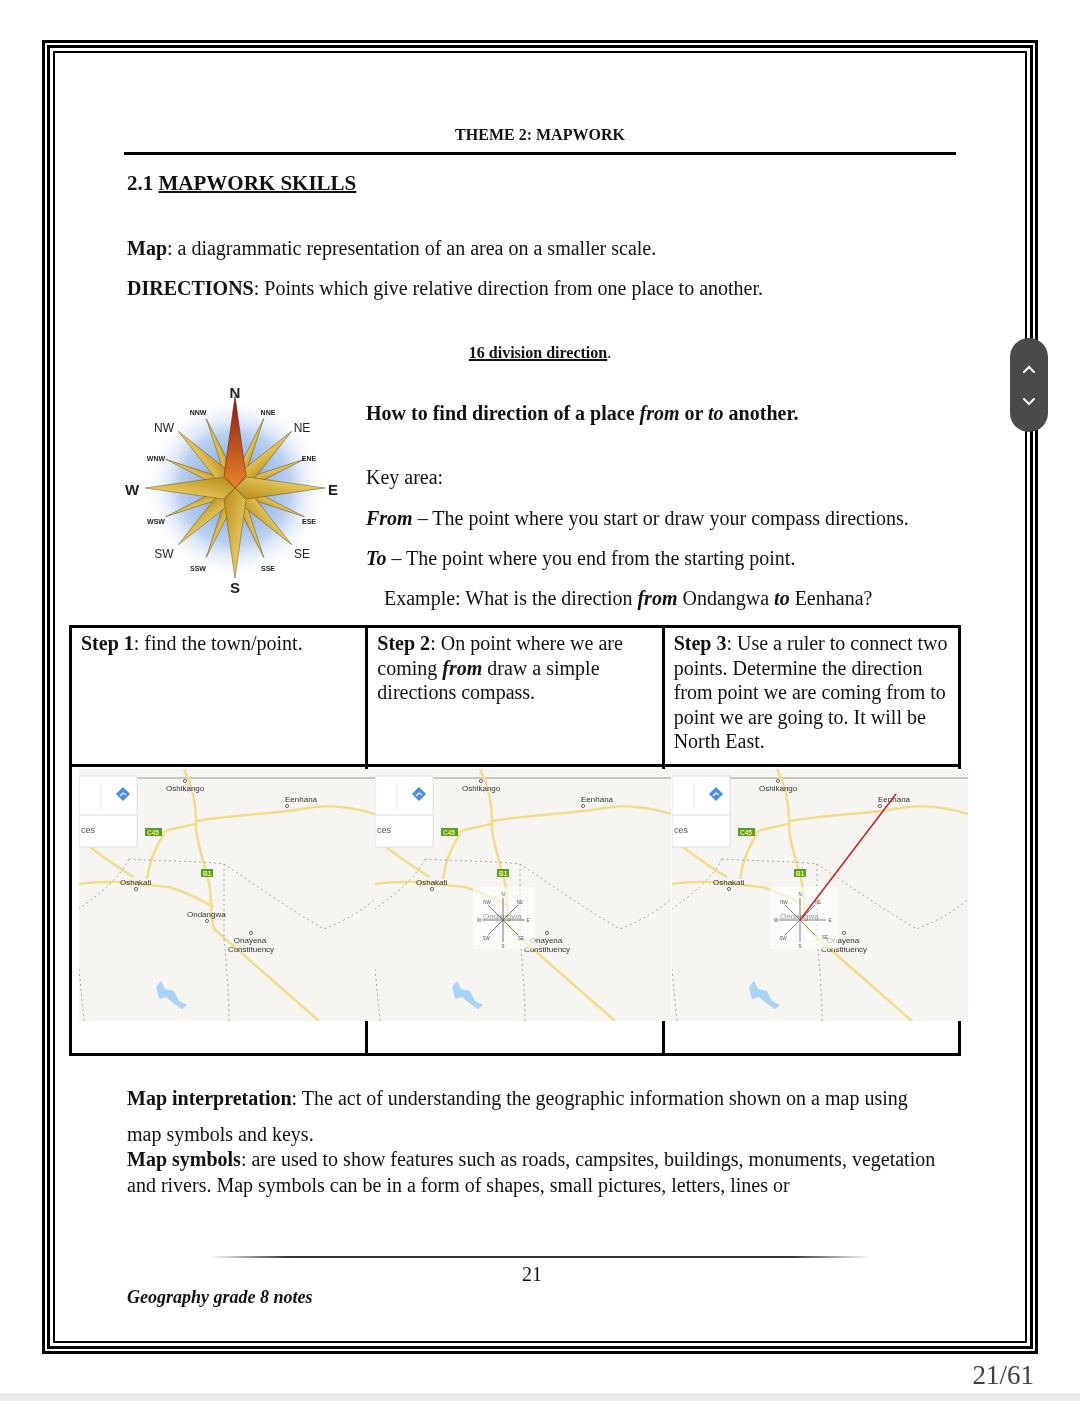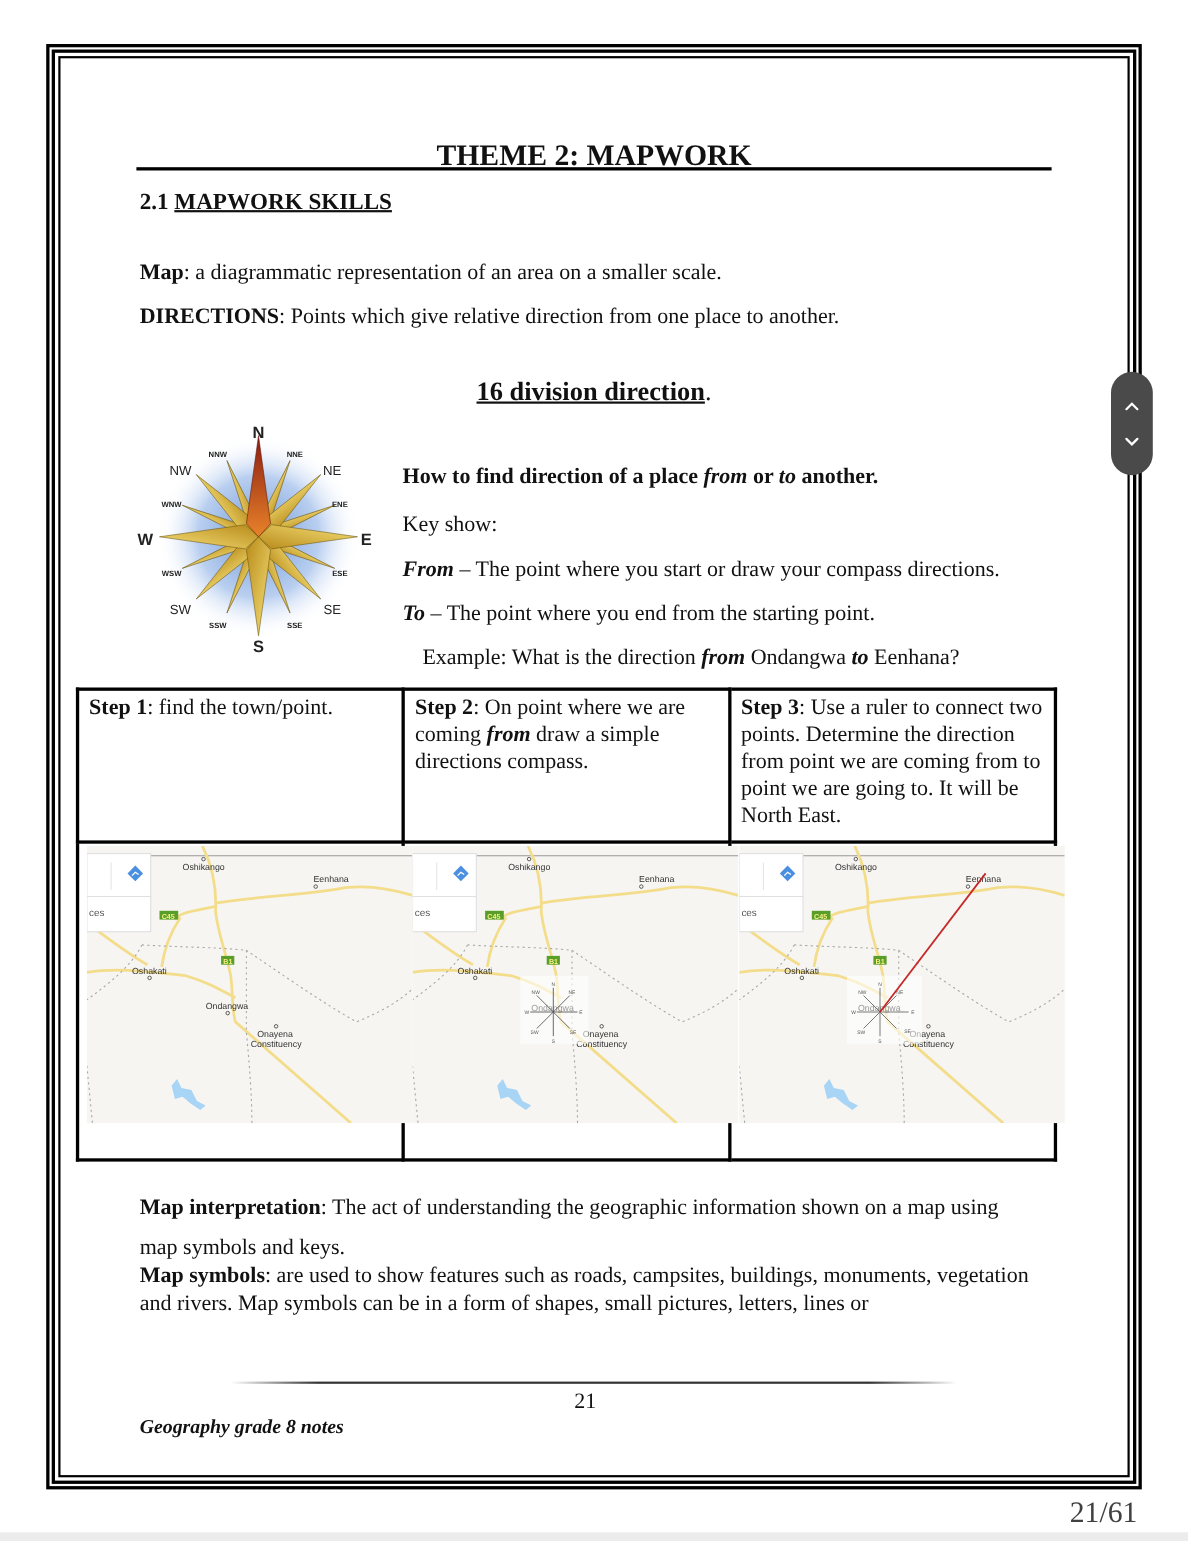--- a/index.html
+++ b/index.html
@@ -1,26 +1,26 @@
 <!DOCTYPE html>
 <html><head>
 <meta charset="utf-8">
 <style>
   html,body{margin:0;padding:0;}
   body{width:1080px;height:1401px;background:#ffffff;position:relative;overflow:hidden;font-family:"Liberation Serif","DejaVu Serif",serif;color:#111;}
   .frame{position:absolute;left:42px;top:40px;width:996px;height:1314px;box-sizing:border-box;border:3px solid #000;}
   .frame2{position:absolute;left:47px;top:45px;width:986px;height:1304px;box-sizing:border-box;border:3px solid #000;}
   .frame3{position:absolute;left:53px;top:51px;width:974px;height:1292px;box-sizing:border-box;border:2px solid #000;}
   .abs{position:absolute;}
-  .theme-title{left:0;width:1080px;top:126px;text-align:center;font-weight:bold;font-size:27px;}
+  .theme-title{left:0;width:1080px;top:126px;text-align:center;font-weight:bold;font-size:16px;}
   .theme-rule{left:124px;top:152px;width:832px;height:3px;background:#000;}
   .section-title{left:127px;top:171px;font-weight:bold;font-size:21px;}
   .section-title u{text-decoration:underline;text-decoration-thickness:2px;}
   .para{left:127px;font-size:20px;white-space:nowrap;}
-  .centered-title{left:0;width:1080px;text-align:center;font-size:24px;font-weight:bold;}
+  .centered-title{left:0;width:1080px;text-align:center;font-size:16px;font-weight:bold;}
   .centered-title span.u{text-decoration:underline;text-decoration-thickness:2px;}
   .compass{left:112px;top:378px;width:250px;height:220px;}
   .howto{left:366px;font-size:20px;white-space:nowrap;}
   table.steps{position:absolute;left:69px;top:625px;width:892px;border-collapse:collapse;table-layout:fixed;}
   table.steps td{border:3px solid #000;vertical-align:top;font-size:20px;line-height:24.5px;padding:3px 8px 6px 9px;}
   table.steps tr.textrow td{height:127px;}
   table.steps tr.maprow td{height:268px;padding:2px 8px 16px 7px;}
   .map{width:296px;height:252px;background:#f6f5f2;position:relative;overflow:hidden;}
   .scroll-pill{left:1010px;top:338px;width:38px;height:94px;background:#4a4a4a;border-radius:19px;}
   .pager{right:46px;top:1360px;font-family:Liberation Serif, serif;font-size:27px;color:#404040;font-weight:300;}
@@ -106,24 +106,24 @@
     <text x="156" y="37" font-size="7" font-weight="bold">NNE</text>
     <text x="44" y="83" font-size="7" font-weight="bold">WNW</text>
     <text x="197" y="83" font-size="7" font-weight="bold">ENE</text>
     <text x="44" y="146" font-size="7" font-weight="bold">WSW</text>
     <text x="197" y="146" font-size="7" font-weight="bold">ESE</text>
     <text x="86" y="193" font-size="7" font-weight="bold">SSW</text>
     <text x="156" y="193" font-size="7" font-weight="bold">SSE</text>
   </g>
 </svg>
 
-<div class="abs howto" style="top:422px;font-weight:bold;">
+<div class="abs howto" style="top:402px;font-weight:bold;">
   <span>How to find direction of a place </span><i>from</i><span> or </span><i>to</i><span> another.</span>
 </div>
-<div class="abs howto" style="top:466px;">Key show:</div>
+<div class="abs howto" style="top:466px;">Key area:</div>
 <div class="abs howto" style="top:507px;">
   <b><i>From</i></b><span> – The point where you start or draw your compass directions.</span>
 </div>
 <div class="abs howto" style="top:547px;">
   <b><i>To</i></b><span> – The point where you end from the starting point.</span>
 </div>
 <div class="abs howto" style="top:587px;margin-left:18px;">
   <span>Example: What is the direction </span><b><i>from</i></b><span> Ondangwa </span><b><i>to</i></b><span> Eenhana?</span>
 </div>
 

